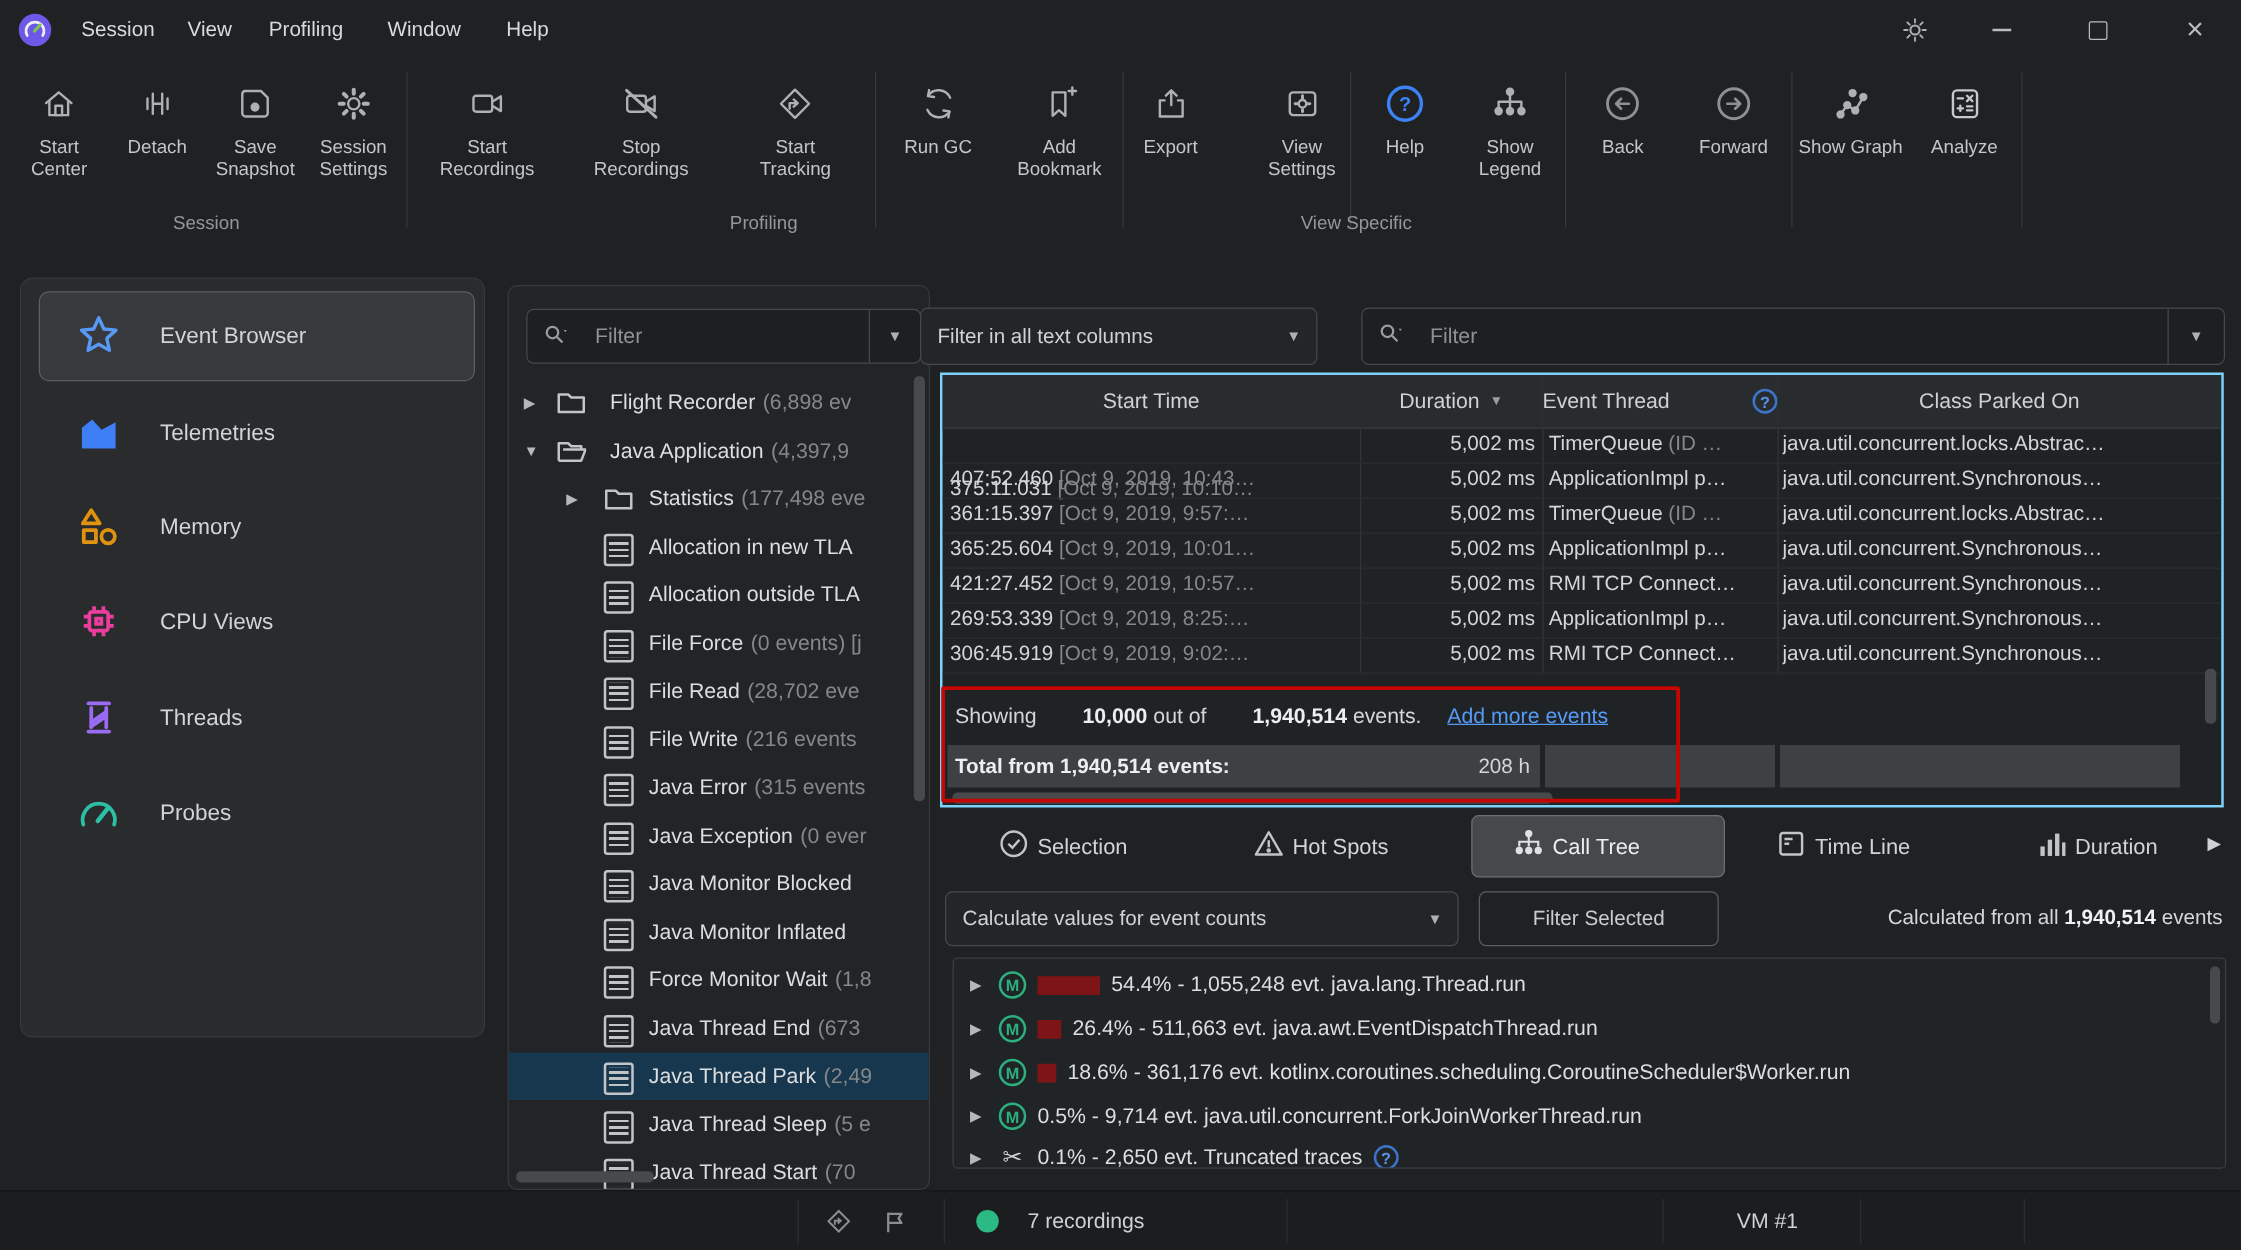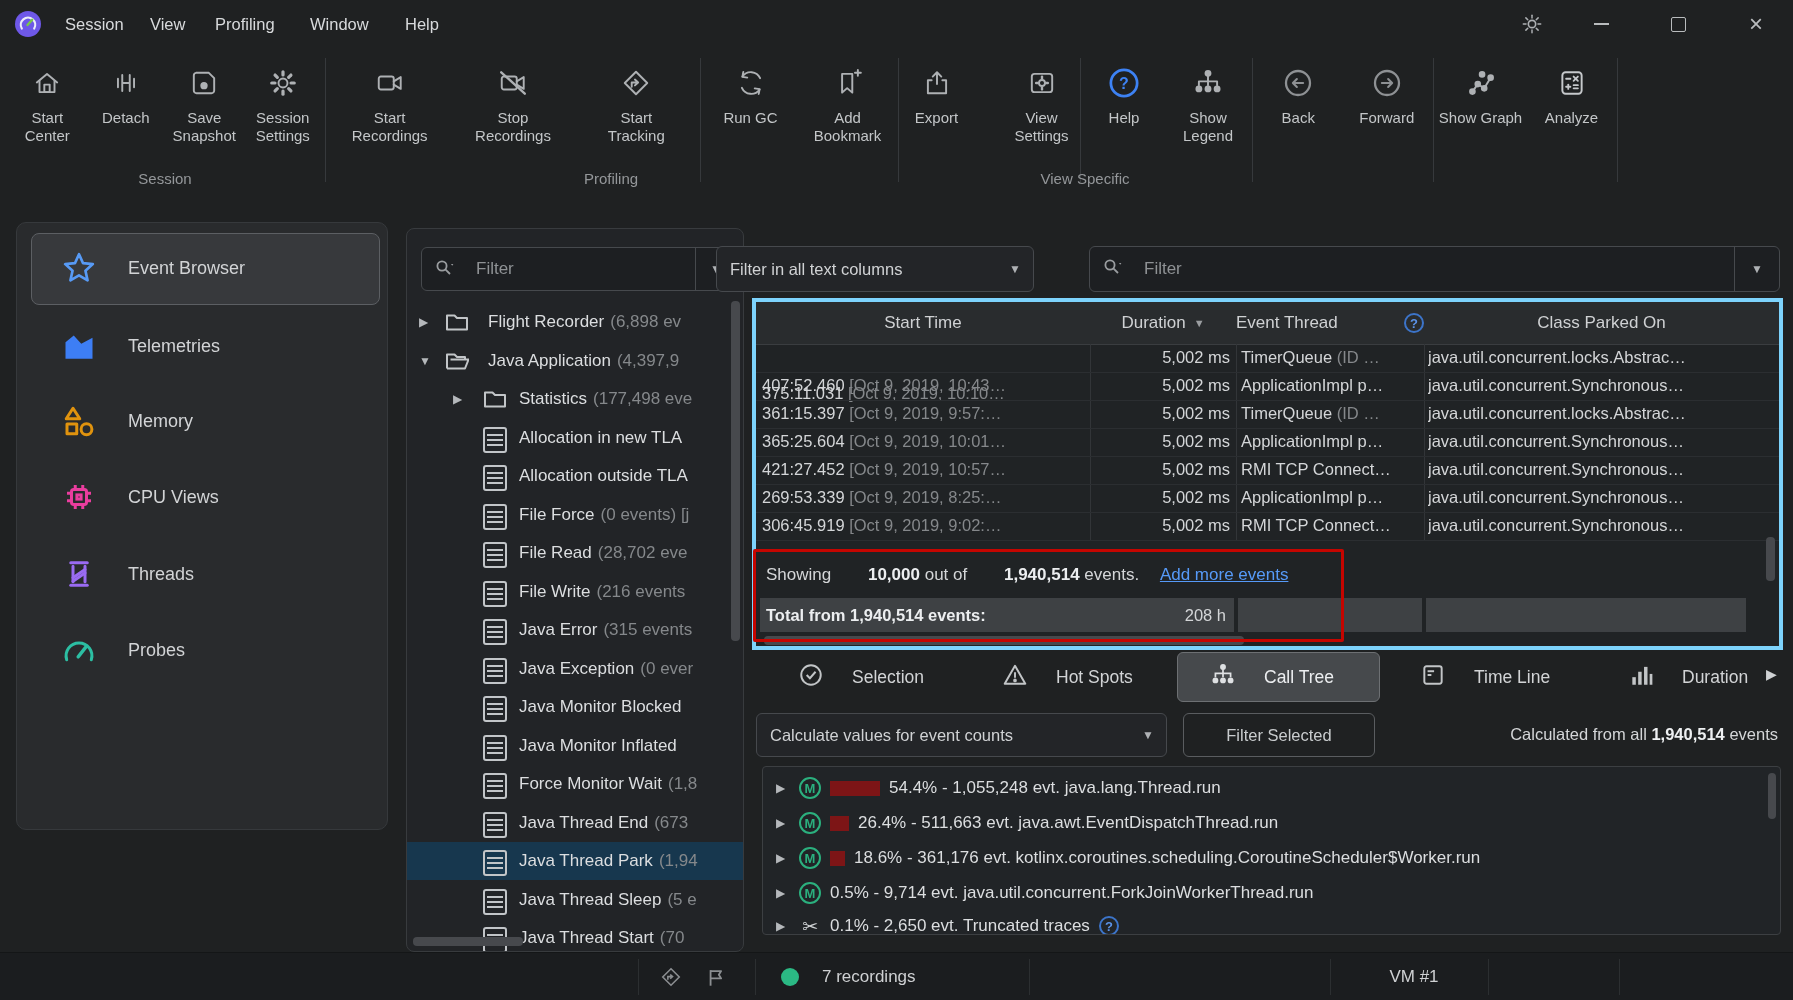--- a/index.html
+++ b/index.html
@@ -38,34 +38,34 @@
   .doc{position:absolute;top:8px;width:16px;height:18px;border:2px solid #c2c5c8;border-radius:3px;background:repeating-linear-gradient(#0000 0 3px,#c2c5c8 3px 5px) content-box;padding:2px;}
   .fold{position:absolute;top:9px;}
   .vthumb,.hthumb{position:absolute;background:#47494d;border-radius:4px;}
   
   .combo{border:1px solid #46494d;border-radius:6px;background:#232528;color:#d0d2d4;font-size:16.5px;display:flex;align-items:center;}
   .combo .cv{flex:1;padding-left:13px;white-space:nowrap;overflow:hidden;}
   .combo .ca{width:36px;text-align:center;color:#aeb1b4;font-size:12px;}
   .efilter{position:absolute;left:1089px;top:246px;width:689px;height:44px;border:1px solid #46494d;border-radius:6px;background:#1d1f22;}
   .efilter input{position:absolute;left:52px;top:0;width:560px;height:42px;background:transparent;border:none;outline:none;color:#d4d6d8;font-size:17px;font-family:inherit;}
   .mag{position:absolute;left:12px;top:10px;}
-  .tablewrap{position:absolute;left:752px;top:298px;width:1023px;height:344px;border:4px solid #7dd3fc;background:#202325;overflow:hidden;}
+  .tablewrap{position:absolute;left:752px;top:298px;width:1023px;height:344px;border:2px solid #7dd3fc;background:#202325;overflow:hidden;}
   .th{position:absolute;top:0;height:42px;background:#292c2e;border-bottom:1px solid #3a3d40;display:flex;align-items:center;justify-content:center;font-size:17px;color:#cfd1d3;gap:8px;}
   .thb{border-right:1px solid #3a3d40;}
   .row{position:absolute;left:0;width:1023px;height:28px;border-bottom:1px solid #2b2e31;font-size:16.5px;line-height:27px;}
   .cell{position:absolute;top:0;height:28px;overflow:hidden;white-space:nowrap;}
   .vline{position:absolute;top:42px;height:196px;width:1px;background:#323538;}
   .dimt{color:#85888b;}
   .qball{display:inline-flex;width:20px;height:20px;border:2px solid #3c74c9;border-radius:50%;color:#5b93e8;font-size:13px;font-weight:bold;align-items:center;justify-content:center;box-sizing:border-box;}
   .showrow{position:absolute;left:10px;top:252px;height:42px;line-height:42px;font-size:17px;color:#d4d6d8;white-space:nowrap;}
   .showrow b{color:#eceef0;margin-left:32px;}
   .tcell{position:absolute;top:296px;height:34px;background:#3e4144;line-height:34px;font-size:16.5px;overflow:hidden;white-space:nowrap;}
   .redbox{position:absolute;left:753px;top:549px;width:585px;height:87px;border:3px solid #c50500;border-radius:2px;z-index:7;pointer-events:none;}
   
-  .tab{position:absolute;top:652px;height:50px;display:flex;align-items:center;gap:28px;font-size:17.5px;color:#d2d4d6;white-space:nowrap;}
+  .tab{position:absolute;top:652px;height:50px;display:flex;align-items:center;gap:6px;font-size:17.5px;color:#d2d4d6;white-space:nowrap;}
   .tabsel{position:absolute;left:1177px;top:652px;width:203px;height:50px;background:#46494c;border:1px solid #6d7073;border-radius:6px;box-sizing:border-box;}
   .btn{position:absolute;border:1px solid #5a5d60;border-radius:6px;color:#c9ccce;font-size:16.5px;display:flex;align-items:center;justify-content:center;background:transparent;}
   .note{position:absolute;top:713px;height:42px;line-height:42px;font-size:16.5px;color:#d4d6d8;white-space:nowrap;}
   .note b{color:#eef0f2;}
   
   .ctpanel{position:absolute;left:762px;top:766px;width:1017px;height:167px;border:1px solid #3c3f42;border-radius:4px;background:#212427;overflow:hidden;}
   .ctr{position:absolute;left:0;width:100%;height:34px;display:flex;align-items:center;padding-left:13px;gap:9px;box-sizing:border-box;font-size:17px;color:#dcdee0;white-space:nowrap;}
   .ctarr{font-size:12px;color:#b5b8bb;width:14px;}
   .mball{width:22px;height:22px;border:2px solid #2bb07e;border-radius:50%;color:#2bb07e;font-weight:bold;font-size:13px;display:flex;align-items:center;justify-content:center;box-sizing:border-box;flex:none;}
   .bar{height:15px;background:#7d1516;flex:none;}
@@ -458,36 +458,36 @@
     <div class="trow" style="top:536px">
         <span class="doc" style="left:76px"></span>
         <span class="tx" style="left:112px"><span>Force Monitor Wait</span><span class="dim2">(1,8</span></span>
       </div>
     <div class="trow" style="top:575px">
         <span class="doc" style="left:76px"></span>
         <span class="tx" style="left:112px"><span>Java Thread End</span><span class="dim2">(673</span></span>
       </div>
     <div class="trow sel" style="top:613px">
         <span class="doc" style="left:76px"></span>
-        <span class="tx" style="left:112px"><span>Java Thread Park</span><span class="dim2">(1,94</span></span>
+        <span class="tx" style="left:112px"><span>Java Thread Park</span><span class="dim2">(2,49</span></span>
       </div>
     <div class="trow" style="top:652px">
         <span class="doc" style="left:76px"></span>
         <span class="tx" style="left:112px"><span>Java Thread Sleep</span><span class="dim2">(5 e</span></span>
       </div>
     <div class="trow" style="top:690px">
         <span class="doc" style="left:76px"></span>
         <span class="tx" style="left:112px"><span>Java Thread Start</span><span class="dim2">(70</span></span>
       </div>
 
     <div class="vthumb" style="left:324px;top:72px;width:9px;height:340px;"></div>
     <div class="hthumb" style="left:6px;top:708px;width:110px;height:9px;"></div>
   </div>
 
-  <div class="combo abs" style="left:716px;top:246px;width:316px;height:44px;">
+  <div class="combo abs" style="left:736px;top:246px;width:316px;height:44px;">
     <span class="cv">Filter in all text columns</span>
     <span class="ca">▼</span>
   </div>
   <div class="efilter">
     <span class="mag"><svg width="22" height="22" viewBox="0 0 22 22" fill="none" stroke="#9a9da0" stroke-width="1.8">
           <circle cx="8" cy="8" r="4.6"></circle>
           <line x1="11.6" y1="11.6" x2="16" y2="16"></line>
           <path d="M17,6 l2.4,0 l-1.2,1.8 Z" fill="#9a9da0" stroke="none"></path>
         </svg></span>
     <input placeholder="Filter" style="">

